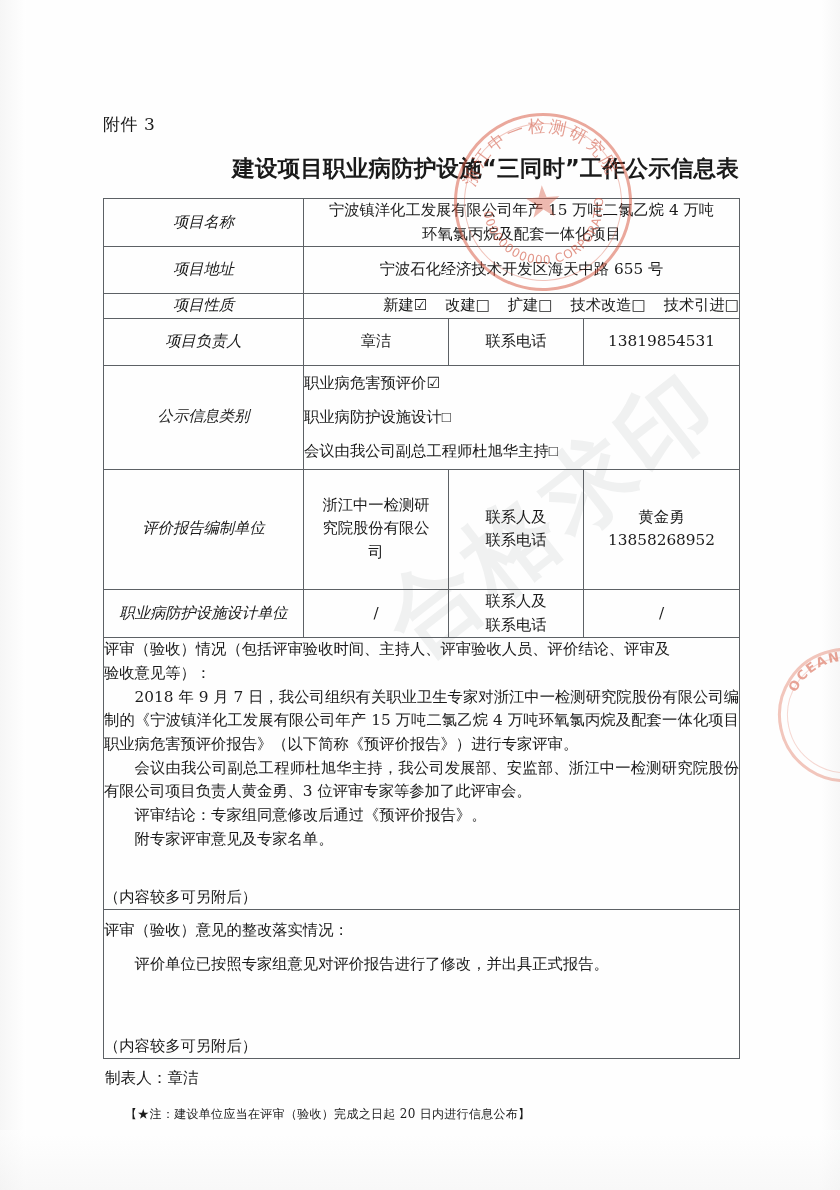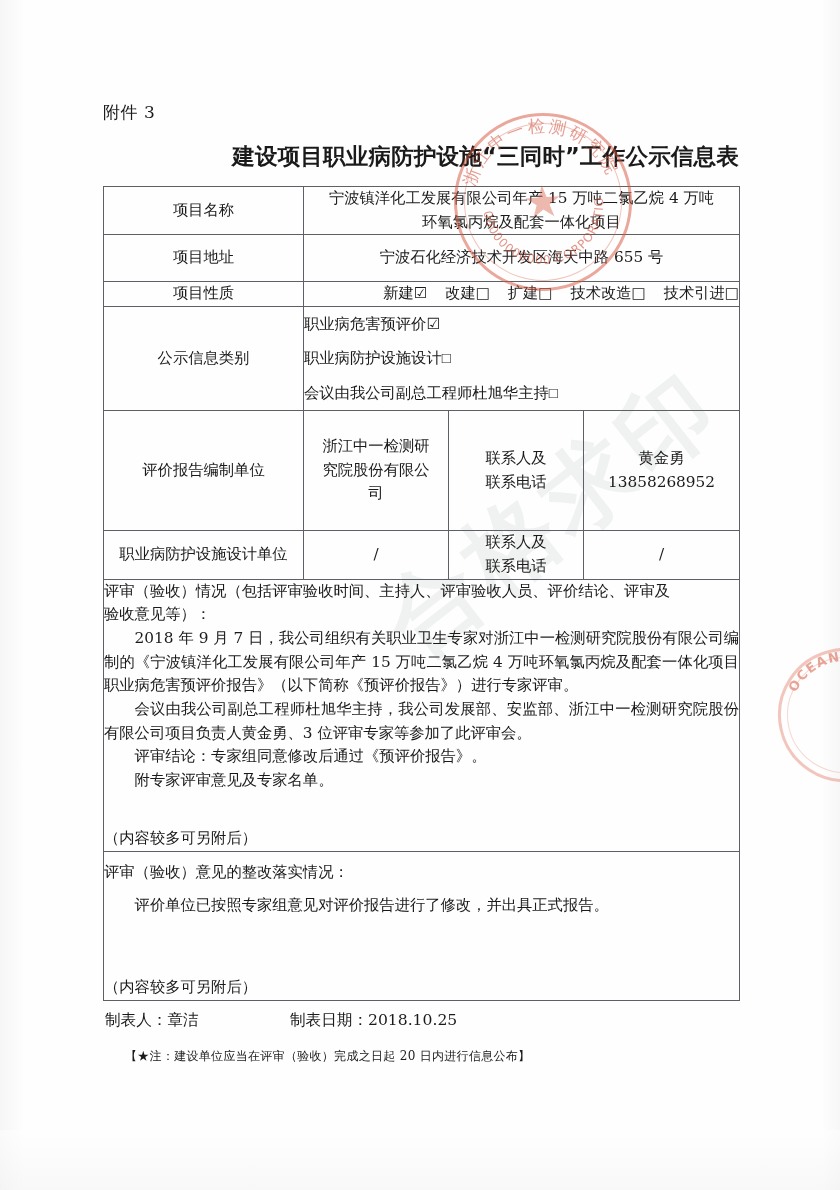--- a/index.html
+++ b/index.html
@@ -41,21 +41,21 @@
     position: absolute;
     left: 0; right: 0; bottom: 0;
     height: 60px;
     background: linear-gradient(to top, #f2f2f2, #ffffff);
     opacity: .5;
   }
 
   .content {
     position: absolute;
     left: 103px;
-    top: 4px;
+    top: 16px;
     width: 636px;
   }
 
   
   .attach-label {
     font-size: 17px;
     line-height: 1;
     padding-top: 100px;
     letter-spacing: .5px;
   }
@@ -79,20 +79,21 @@
   table.main td {
     border: 1px solid #5d6165;
     padding: 0;
     vertical-align: middle;
     font-size: 15.3px;
     line-height: 1.55;
   }
   .lbl {
     text-align: center;
     padding: 7px 4px;
+    font-style: italic;
   }
   .val {
     text-align: center;
     padding: 7px 8px;
   }
   .twoline {
     line-height: 1.72;
   }
 
   
@@ -283,20 +284,26 @@
           <td class="lbl">项目性质</td>
           <td class="nature-row" colspan="3">
             <span class="opt"><span>新建</span><span class="bx">☑</span></span>
             <span class="opt"><span>改建</span><span class="bx">□</span></span>
             <span class="opt"><span>扩建</span><span class="bx">□</span></span>
             <span class="opt"><span>技术改造</span><span class="bx">□</span></span>
             <span class="opt"><span>技术引进</span><span class="bx">□</span></span>
           </td>
         </tr>
 
+        <tr>
+          <td class="lbl">项目负责人</td>
+          <td class="val" style="padding:11px 8px;">章洁</td>
+          <td class="val">联系电话</td>
+          <td class="val">13819854531</td>
+        </tr>
 
         <tr>
           <td class="lbl">公示信息类别</td>
           <td class="cat-list" colspan="3">
             <div class="item">职业病危害预评价☑</div>
             <div class="item">职业病防护设施设计□</div>
             <div class="item">会议由我公司副总工程师杜旭华主持□</div>
           </td>
         </tr>
 
@@ -349,23 +356,20 @@
             <p class="note-right">（内容较多可另附后）</p>
           </td>
         </tr>
 
       </tbody>
     </table>
 
     <div class="footer-line">
       <div class="f-maker">
         <span>制表人：</span><span>章洁</span>
-      </div>
-      <div class="f-date">
-        <span>制表日期：</span><span>2018.10.25</span>
       </div>
     </div>
 
     <div class="bottom-note">【★注：建设单位应当在评审（验收）完成之日起 20 日内进行信息公布】</div>
   </div>
 
   <div class="stamp-main">
     <div class="ring2"></div>
     <div class="arc-text arc-cn">
       <svg viewBox="0 0 172 172">

